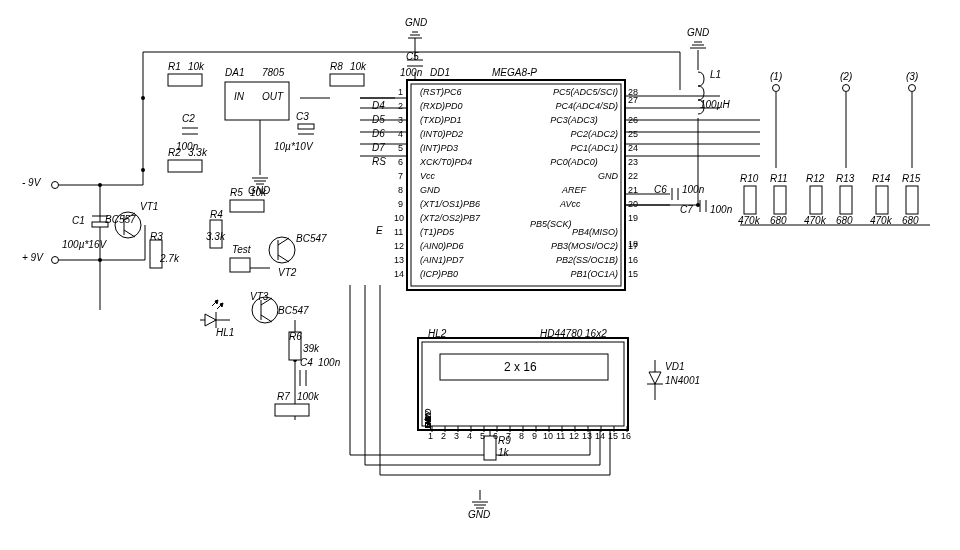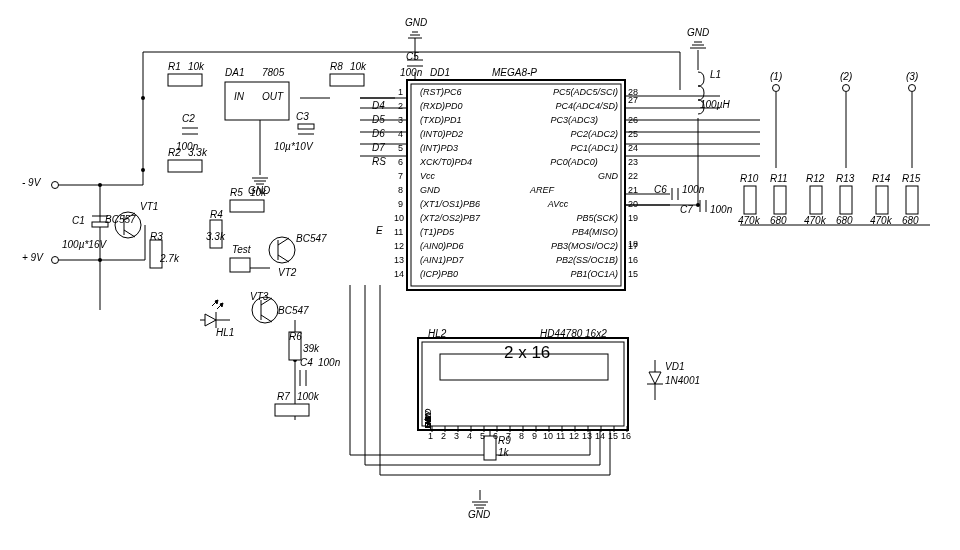--- a/index.html
+++ b/index.html
@@ -291,28 +291,28 @@
 <div class="pinnum" style="left:398px;top:186px">8</div>
 <div class="pinnum" style="left:398px;top:200px">9</div>
 <div class="pinnum" style="left:394px;top:214px">10</div>
 <div class="pinnum" style="left:394px;top:228px">11</div>
 <div class="pinnum" style="left:394px;top:242px">12</div>
 <div class="pinnum" style="left:394px;top:256px">13</div>
 <div class="pinnum" style="left:394px;top:270px">14</div>
 
 <div class="pin" style="left:530px;top:88px;text-align:right;width:88px">PC5(ADC5/SCI)</div>
 <div class="pin" style="left:530px;top:102px;text-align:right;width:88px">PC4(ADC4/SD)</div>
-<div class="pin" style="left:510px;top:116px;text-align:right;width:88px">PC3(ADC3)</div>
+<div class="pin" style="left:530px;top:116px;text-align:center;width:88px">PC3(ADC3)</div>
 <div class="pin" style="left:530px;top:130px;text-align:right;width:88px">PC2(ADC2)</div>
 <div class="pin" style="left:530px;top:144px;text-align:right;width:88px">PC1(ADC1)</div>
 <div class="pin" style="left:530px;top:158px;text-align:center;width:88px">PC0(ADC0)</div>
 <div class="pin" style="left:530px;top:172px;text-align:right;width:88px">GND</div>
-<div class="pin" style="left:530px;top:186px;text-align:left;width:88px">AREF</div>
-<div class="pin" style="left:514px;top:200px;text-align:center;width:88px">AVcc</div>
-<div class="pin" style="left:530px;top:214px;text-align:right;width:88px">PB5(SCK)</div>
+<div class="pin" style="left:530px;top:186px;text-align:center;width:88px">AREF</div>
+<div class="pin" style="left:560px;top:200px;text-align:left;width:88px">AVcc</div>
+<div class="pin" style="left:530px;top:220px;width:88px">PB5(SCK)</div>
 <div class="pin" style="left:530px;top:228px;text-align:right;width:88px">PB4(MISO)</div>
 <div class="pin" style="left:530px;top:242px;text-align:right;width:88px">PB3(MOSI/OC2)</div>
 <div class="pin" style="left:530px;top:256px;text-align:right;width:88px">PB2(SS/OC1B)</div>
 <div class="pin" style="left:530px;top:270px;text-align:right;width:88px">PB1(OC1A)</div>
 
 <div class="pinnum" style="left:628px;top:88px">28</div>
 <div class="pinnum" style="left:628px;top:96px">27</div>
 <div class="pinnum" style="left:628px;top:116px">26</div>
 <div class="pinnum" style="left:628px;top:130px">25</div>
 <div class="pinnum" style="left:628px;top:144px">24</div>
@@ -328,21 +328,21 @@
 
 <div class="lbl" style="left:372px;top:101px">D4</div>
 <div class="lbl" style="left:372px;top:115px">D5</div>
 <div class="lbl" style="left:372px;top:129px">D6</div>
 <div class="lbl" style="left:372px;top:143px">D7</div>
 <div class="lbl" style="left:372px;top:157px">RS</div>
 <div class="lbl" style="left:376px;top:226px">E</div>
 
 <div class="lbl" style="left:428px;top:329px">HL2</div>
 <div class="lbl" style="left:540px;top:329px">HD44780 16x2</div>
-<div class="lbl up" style="left:504px;top:344px;font-size:17px">2 x 16</div>
+<div class="lbl up" style="left:504px;top:361px;font-size:12px">2 x 16</div>
 
 <div style="position:absolute;left:422px;top:384px;width:210px;height:40px">
   <div style="display:flex;gap:4px;transform-origin:left top;">
     <span class="pin lcdpin" style="display:inline-block;transform:rotate(-90deg) translateX(-34px);width:12px">GND</span>
     <span class="pin lcdpin" style="display:inline-block;transform:rotate(-90deg) translateX(-34px);width:12px">Vcc</span>
     <span class="pin lcdpin" style="display:inline-block;transform:rotate(-90deg) translateX(-34px);width:12px">VO</span>
     <span class="pin lcdpin" style="display:inline-block;transform:rotate(-90deg) translateX(-34px);width:12px">RS</span>
     <span class="pin lcdpin" style="display:inline-block;transform:rotate(-90deg) translateX(-34px);width:12px">R/W</span>
     <span class="pin lcdpin" style="display:inline-block;transform:rotate(-90deg) translateX(-34px);width:12px">E</span>
     <span class="pin lcdpin" style="display:inline-block;transform:rotate(-90deg) translateX(-34px);width:12px">D0</span>

